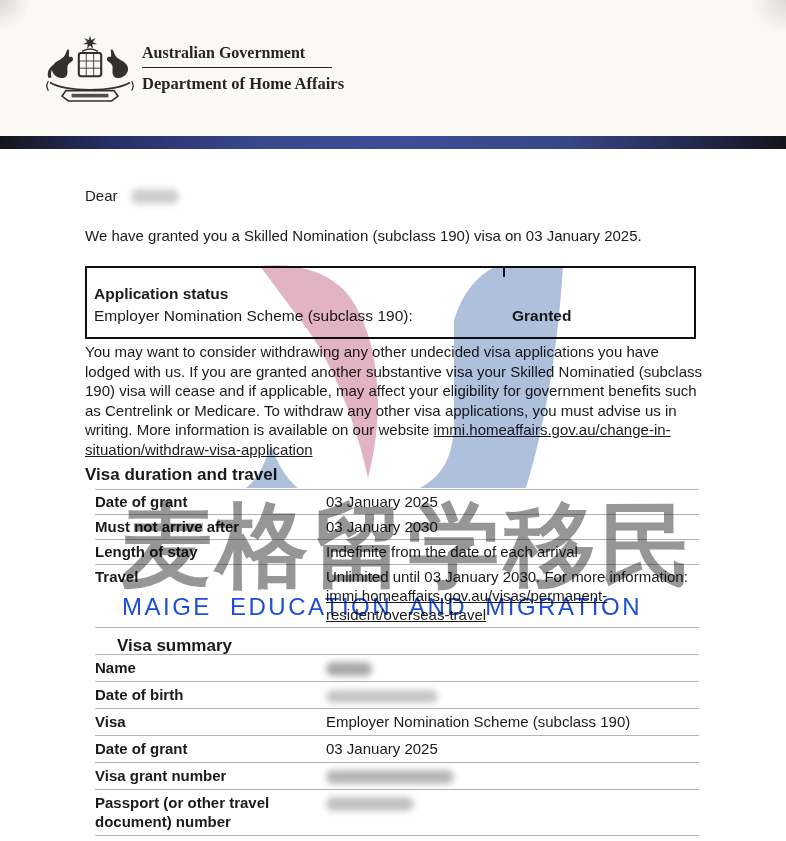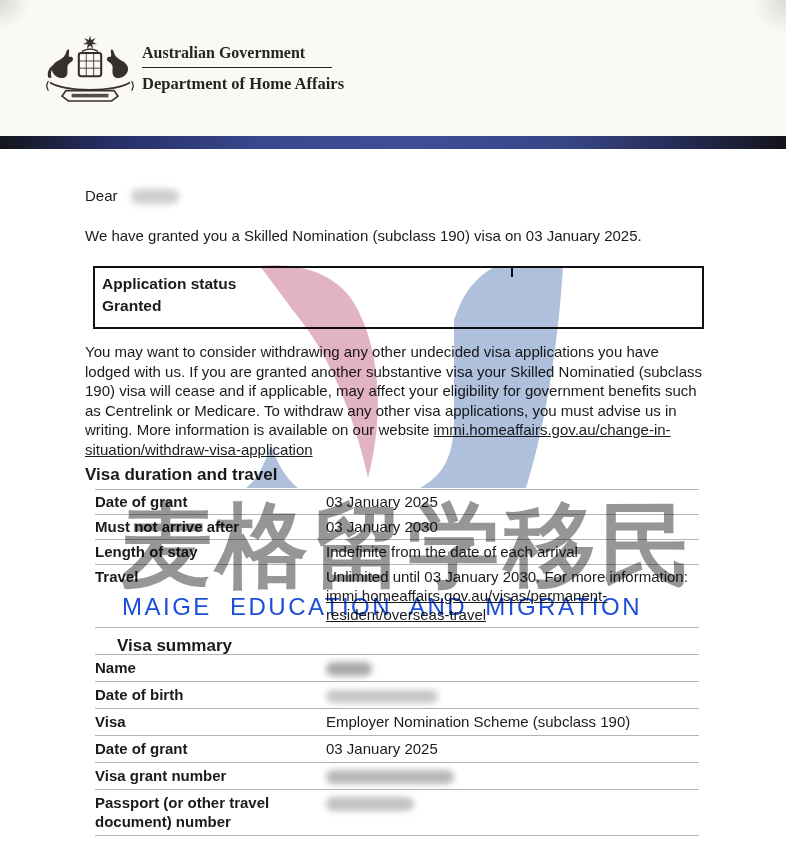--- a/index.html
+++ b/index.html
@@ -24,22 +24,22 @@
   .accent-bar{
     position:absolute;left:0;top:136px;width:786px;height:13px;
     background:linear-gradient(90deg,#15151d 0%,#262f66 14%,#3a488e 34%,#3e4d96 52%,#384687 72%,#23294f 88%,#14141b 100%);
   }
   
   .salutation{position:absolute;left:85px;top:187px;font-size:15px;}
   .redact{display:inline-block;vertical-align:-3px;border-radius:7px;filter:blur(3px);}
   .redact.dear{width:48px;height:15px;background:#cfcfcf;margin-left:9px;}
   .intro{position:absolute;left:85px;top:227px;width:640px;font-size:15px;}
   .status-box{
-    position:absolute;left:93px;top:266px;width:600px;height:50px;
-    border:2px solid #101010;padding:6px 0 3px 7px;background:transparent;
+    position:absolute;left:85px;top:266px;width:600px;height:50px;
+    border:2px solid #101010;padding:16px 0 3px 7px;background:transparent;
   }
   .status-title{font-weight:bold;font-size:15.5px;padding-top:1px;}
   .status-row{display:flex;margin-top:4px;font-size:15.5px;}
   .status-label{width:418px;}
   .status-value{font-weight:bold;}
   .status-tick{position:absolute;left:416px;top:0;height:9px;border-left:2px solid #101010;}
   .withdraw{position:absolute;left:85px;top:342px;width:617px;font-size:15px;line-height:19.5px;}
   .doc-link{color:#1b1b1b;text-decoration:underline;overflow-wrap:anywhere;}
   .section-h{position:absolute;left:85px;font-weight:bold;font-size:17px;}
   .h-duration{top:465px;}
@@ -105,20 +105,21 @@
     <span>Dear</span>
     <span class="redact dear"></span>
   </div>
 
   <div class="intro">We have granted you a Skilled Nomination (subclass 190) visa on 03 January 2025.</div>
 
   <div class="status-box">
     <div class="status-tick"></div>
     <div class="status-title">Application status</div>
     <div class="status-row">
+      <span class="status-label">Employer Nomination Scheme (subclass 190):</span>
       <span class="status-value">Granted</span>
     </div>
   </div>
 
   <div class="withdraw"><span>You may want to consider withdrawing any other undecided visa applications you have lodged with us. If you are granted another substantive visa your Skilled Nominatied (subclass 190) visa will cease and if applicable, may affect your eligibility for government benefits such as Centrelink or Medicare. To withdraw any other visa applications, you must advise us in writing. More information is available on our website </span><span class="doc-link">immi.homeaffairs.gov.au/change-in-situation/withdraw-visa-application</span></div>
 
   <div class="section-h h-duration">Visa duration and travel</div>
   <div class="kv-table t-duration">
     <div class="kv-row">
       <div class="kv-label">Date of grant</div>

